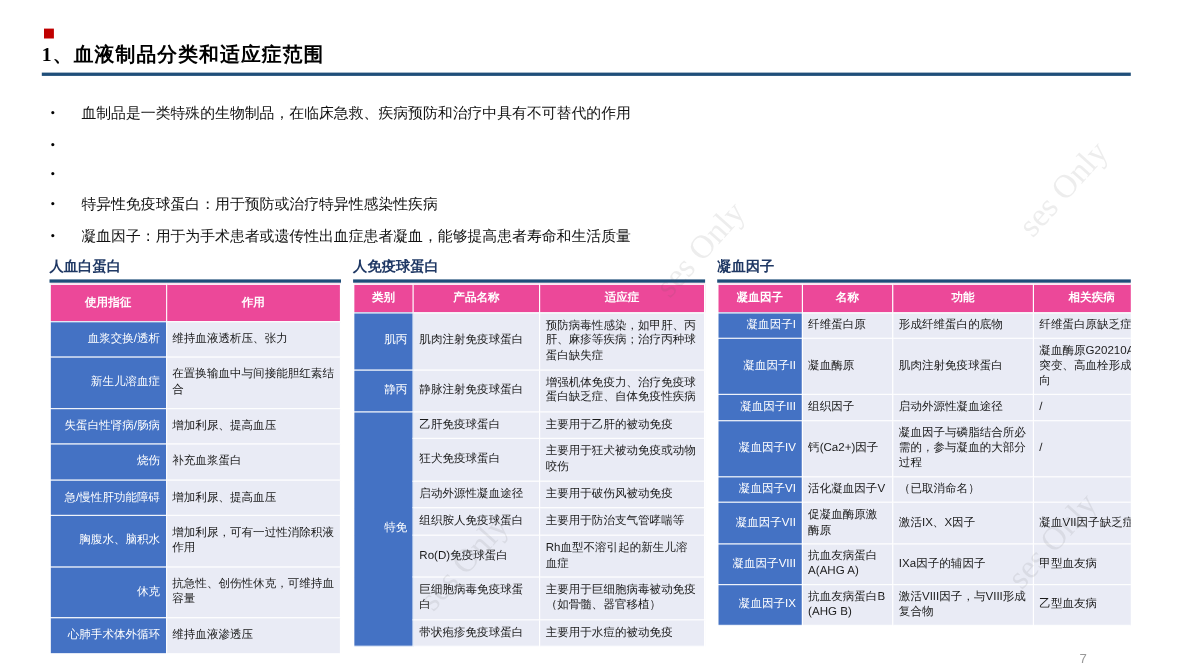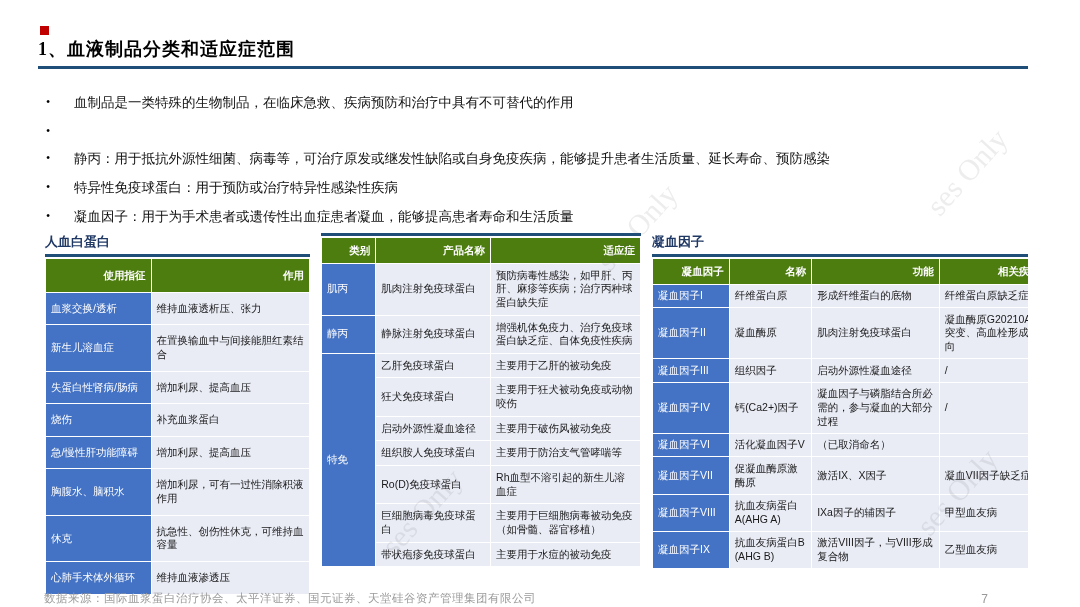--- a/index.html
+++ b/index.html
@@ -21,23 +21,23 @@
 
   .tables-row { position:absolute; left:45px; top:218px; width:1001px; display:flex; gap:11px; align-items:flex-start; }
   .sec { display:flex; flex-direction:column; }
   .sec-1 { width:265px; }
   .sec-2 { width:320px; }
   .sec-3 { flex:1; }
   .sec-title { text-align:left; font-weight:bold; font-size:13px; color:#1F3864; margin-bottom:3px; font-family:"Liberation Serif", serif; }
   .sec-rule { height:2.5px; background:#1F4E79; margin-bottom:1px; }
 
   table { width:100%; border-collapse:collapse; table-layout:fixed; font-size:10.5px; }
-  th { background:#4d7c0f; color:#fff; text-align:right; font-weight:bold; padding:6px 5px; border:1.5px solid #fff; line-height:1.25; }
+  th { background:#ec4899; color:#fff; text-align:center; font-weight:bold; padding:6px 5px; border:1.5px solid #fff; line-height:1.25; }
   td { background:#E9EBF5; color:#1a1a1a; padding:5px 5px; border:1.5px solid #fff; line-height:1.3; vertical-align:middle; }
-  td.lbl { background:#4472C4; color:#fff; }
+  td.lbl { background:#4472C4; color:#fff;text-align:right; }
   .sec-1 th { padding:10px 5px; }
   .sec-1 td { padding:9px 5px; }
   .sec-3 td { padding:4.5px 5px; }
 
   col.a1 { width:40%; }  col.a2 { width:60%; }
   col.b1 { width:17%; }  col.b2 { width:36%; } col.b3 { width:47%; }
   col.c1 { width:19.5%; } col.c2 { width:21%; } col.c3 { width:32.5%; } col.c4 { width:27%; }
 
   .footer {
     position:absolute; left:44px; bottom:16px; font-size:11.5px; color:#9b9b9b;
@@ -63,21 +63,20 @@
   <ul class="bullets">
     <li>
         <span class="dot">•</span>
         <span>血制品是一类特殊的生物制品，在临床急救、疾病预防和治疗中具有不可替代的作用</span>
       </li>
     <li>
         <span class="dot">•</span>
       </li>
     <li>
         <span class="dot">•</span>
-        <span>静丙：用于抵抗外源性细菌、病毒等，可治疗原发或继发性缺陷或自身免疫疾病，能够提升患者生活质量、延长寿命、预防感染</span>
       </li>
     <li>
         <span class="dot">•</span>
         <span>特异性免疫球蛋白：用于预防或治疗特异性感染性疾病</span>
       </li>
     <li>
         <span class="dot">•</span>
         <span>凝血因子：用于为手术患者或遗传性出血症患者凝血，能够提高患者寿命和生活质量</span>
       </li>
   </ul>
@@ -129,20 +128,21 @@
             </tr>
             <tr>
               <td class="lbl">心肺手术体外循环</td>
               <td>维持血液渗透压</td>
             </tr>
           </tbody>
         </table>
     </div>
 
     <div class="sec sec-2">
+      <div class="sec-title">人免疫球蛋白</div>
       <div class="sec-rule"></div>
       <table>
         <colgroup>
             <col class="b1">
             <col class="b2">
             <col class="b3">
           </colgroup>
       <thead>
             <tr>
               <th>类别</th>
@@ -265,16 +265,15 @@
         </table>
     </div>
 
   </div>
 
   <div class="wm" style="left:585px; top:195px;">ses Only</div>
   <div class="wm" style="left:915px; top:140px;">ses Only</div>
   <div class="wm" style="left:370px; top:480px;">ses Only</div>
   <div class="wm" style="left:905px; top:460px;">ses Only</div>
 
-  <div class="footer">数据来源：国际血浆蛋白治疗协会、太平洋证券、国元证券、天堂硅谷资产管理集团有限公司</div>
   <div class="page-num">7</div>
 
 </div>
 
 </body></html>

